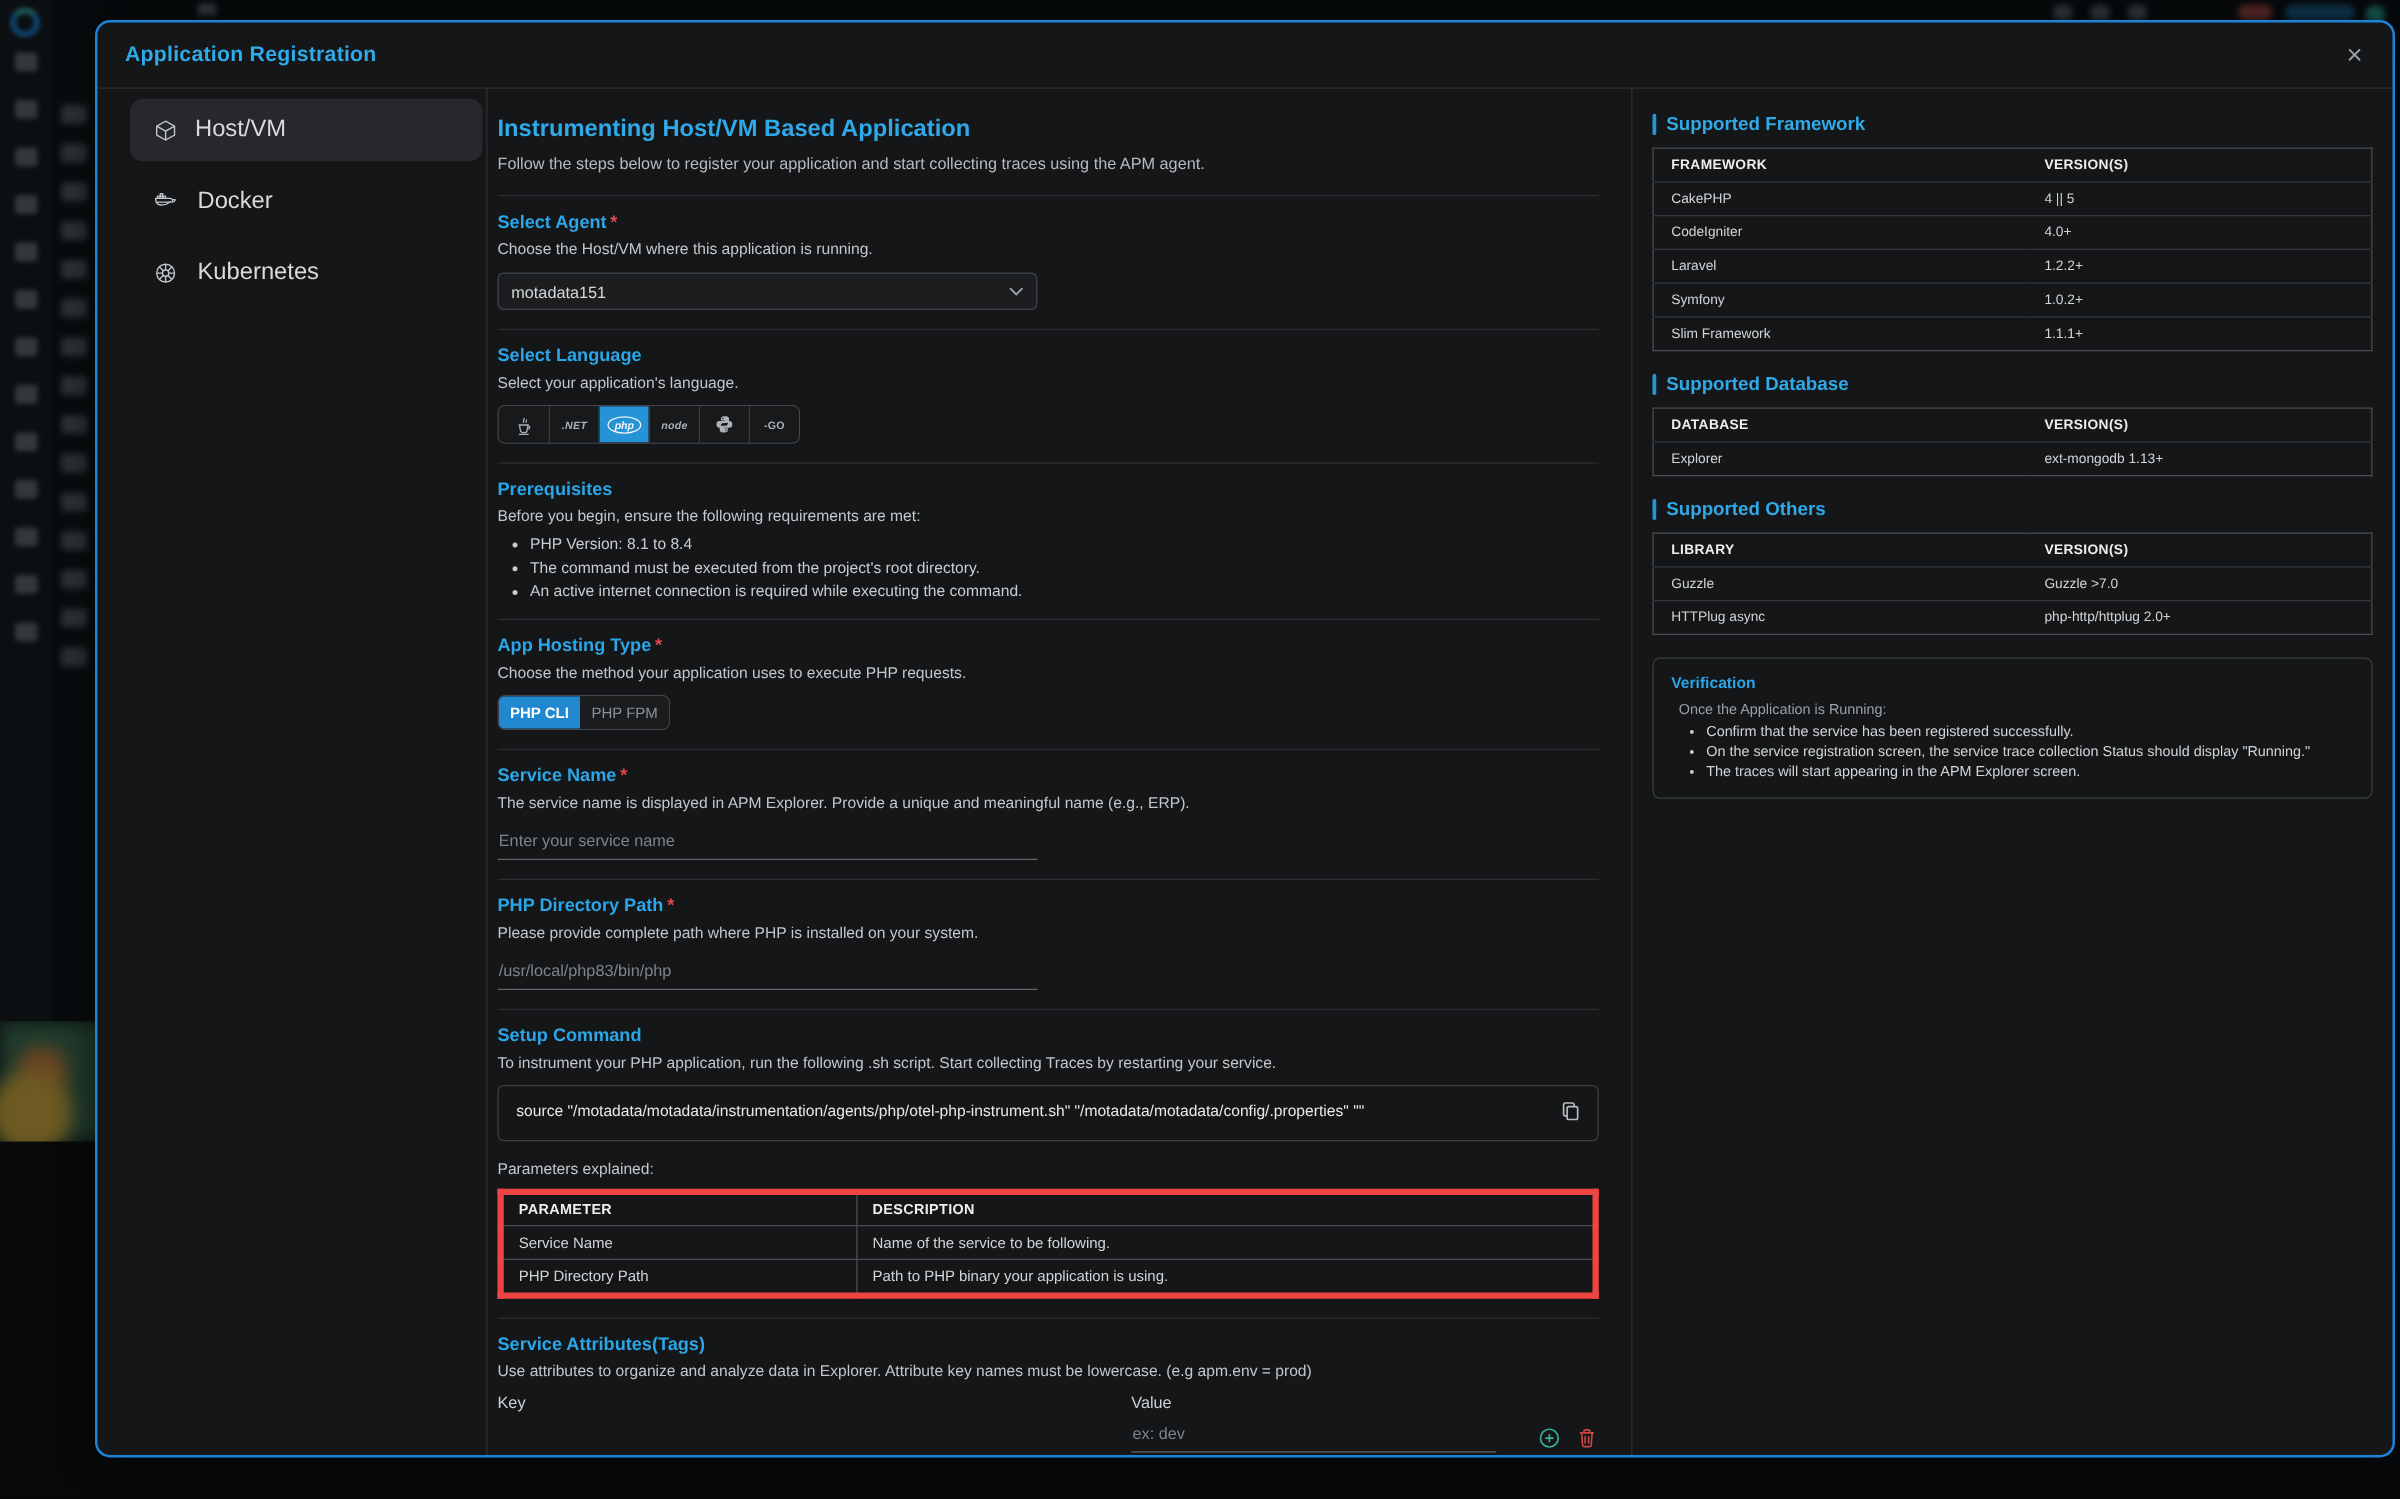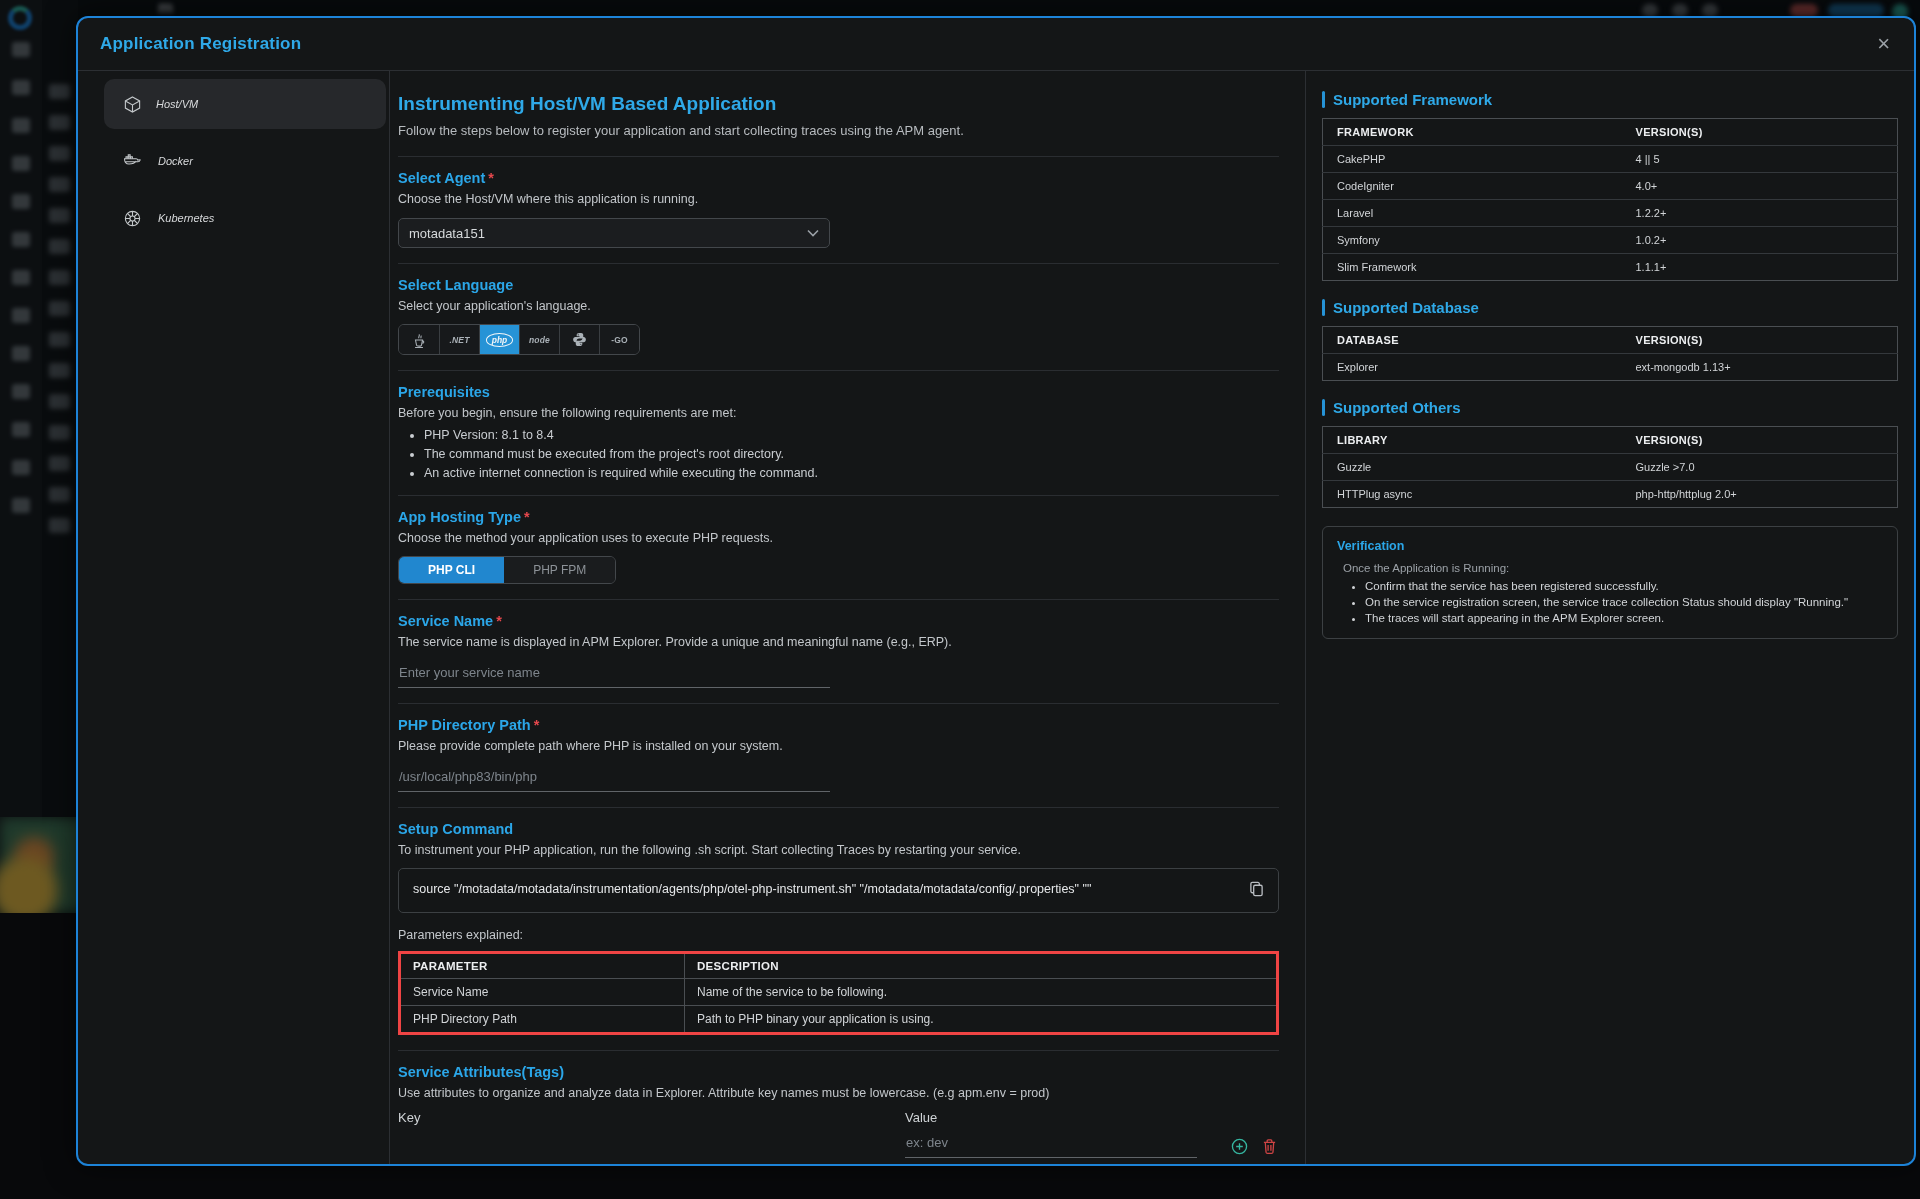--- a/index.html
+++ b/index.html
@@ -42,21 +42,21 @@
   .modal-header { height:53px; display:flex; align-items:center; justify-content:space-between;
     padding:0 22px; border-bottom:1px solid #2c2f33; }
   .modal-title { color:#2fa9e8; font-size:17px; font-weight:bold; letter-spacing:.2px; }
   .close-btn { background:none; border:none; color:#9aa0a6; font-size:22px; line-height:20px;
     cursor:pointer; padding:0 2px; }
   .modal-body { display:flex; height:calc(100% - 53px); }
 
   
   .side { width:312px; padding:8px 4px 0 26px; border-right:1px solid #2c2f33; }
   .nav-item { display:flex; align-items:center; gap:14px; width:282px; height:50px;
-    padding:0 18px; border-radius:10px; color:#d8dadc; font-size:11px; cursor:pointer;font-style:italic; }
+    padding:0 18px; border-radius:10px; color:#d8dadc; font-size:19px; cursor:pointer; }
   .nav-item.selected { background:#26282b; }
   .nav-item + .nav-item { margin-top:7px;gap:16px; }
   .nav-ico { width:20px; height:20px; flex:0 0 20px; display:flex; align-items:center; justify-content:center; }
   .nav-ico svg { stroke:#c3c7ca; fill:none; stroke-width:1.4; }
 
   
   .main { width:915px; padding:22px 26px 0 8px; overflow:hidden; }
   .h1 { color:#2fa9e8; font-size:19px; font-weight:bold; }
   .sub { color:#b7bbbf; font-size:13px; margin-top:8px; }
   .sec-title { color:#2ba6e8; font-size:14.5px; font-weight:bold; margin-top:2px; }
@@ -76,36 +76,36 @@
   .lang-tile.selected { background:#2693d6; color:#f2f6f8; }
   .lang-txt { font-size:8.5px; font-weight:bold; font-style:italic; letter-spacing:.2px; }
   .php-oval { border:1px solid currentColor; border-radius:50%; padding:1px 5px; font-size:8.5px;
     font-weight:bold; font-style:italic; }
 
   ul.bullets { margin:8px 0 0 26px; }
   ul.bullets li { color:#c9cdd1; font-size:12.5px; margin-top:5px; }
 
   .toggle-group { margin-top:11px; display:inline-flex; border:1px solid #43474b; border-radius:6px;
     overflow:hidden; }
-  .toggle-opt { padding:6px 29px; font-size:12px; color:#8d9298; cursor:pointer; background:#1a1c1e; }
+  .toggle-opt { padding:6px 9px; font-size:12px; color:#8d9298; cursor:pointer; background:#1a1c1e; }
   .toggle-opt.selected { background:#2187cf; color:#fff; font-weight:bold; }
 
   .uline-input { margin-top:14px; width:432px; background:transparent; border:none;
     border-bottom:1px solid #606468; color:#cfd3d6; font-size:13px; padding:2px 1px 7px 1px;
     font-family:"Liberation Sans", sans-serif; }
   .uline-input::placeholder { color:#7e858c; opacity:1; }
 
   .code-box { margin-top:11px; width:100%; border:1px solid #3c4043; border-radius:5px;
     padding:12px 14px; display:flex; justify-content:space-between; align-items:flex-start; gap:10px; }
   .code-text { color:#e6e8ea; font-size:12.5px; line-height:16px; word-break:break-all; }
   .copy-btn { background:none; border:none; cursor:pointer; padding:0; flex:0 0 16px; }
   .copy-btn svg { stroke:#b9bdc2; fill:none; stroke-width:1.4; }
   .params-label { color:#c3c7cb; font-size:12.5px; margin-top:15px; }
 
-  table.ptable { margin-top:9px; width:100%; border-collapse:collapse; border:3px solid #ef4444; }
+  table.ptable { margin-top:9px; width:100%; border-collapse:collapse; border:5px solid #ef4444; }
   table.ptable th, table.ptable td { border:1px solid #4a4e52; text-align:left; padding:6px 12px; }
   table.ptable th { color:#eceef0; font-size:11.5px; font-weight:bold; letter-spacing:.3px; }
   table.ptable td { color:#d2d5d8; font-size:12px; }
   table.ptable th:first-child, table.ptable td:first-child { width:285px; }
 
   .kv-row { margin-top:10px; display:flex; align-items:flex-start; }
   .kv-col-key { width:432px; margin-right:75px; }
   .kv-col-val { width:292px; }
   .kv-label { color:#cfd3d6; font-size:13px; }
   .kv-input { margin-top:8px; width:100%; background:transparent; border:none; border-bottom:1px solid #606468;

